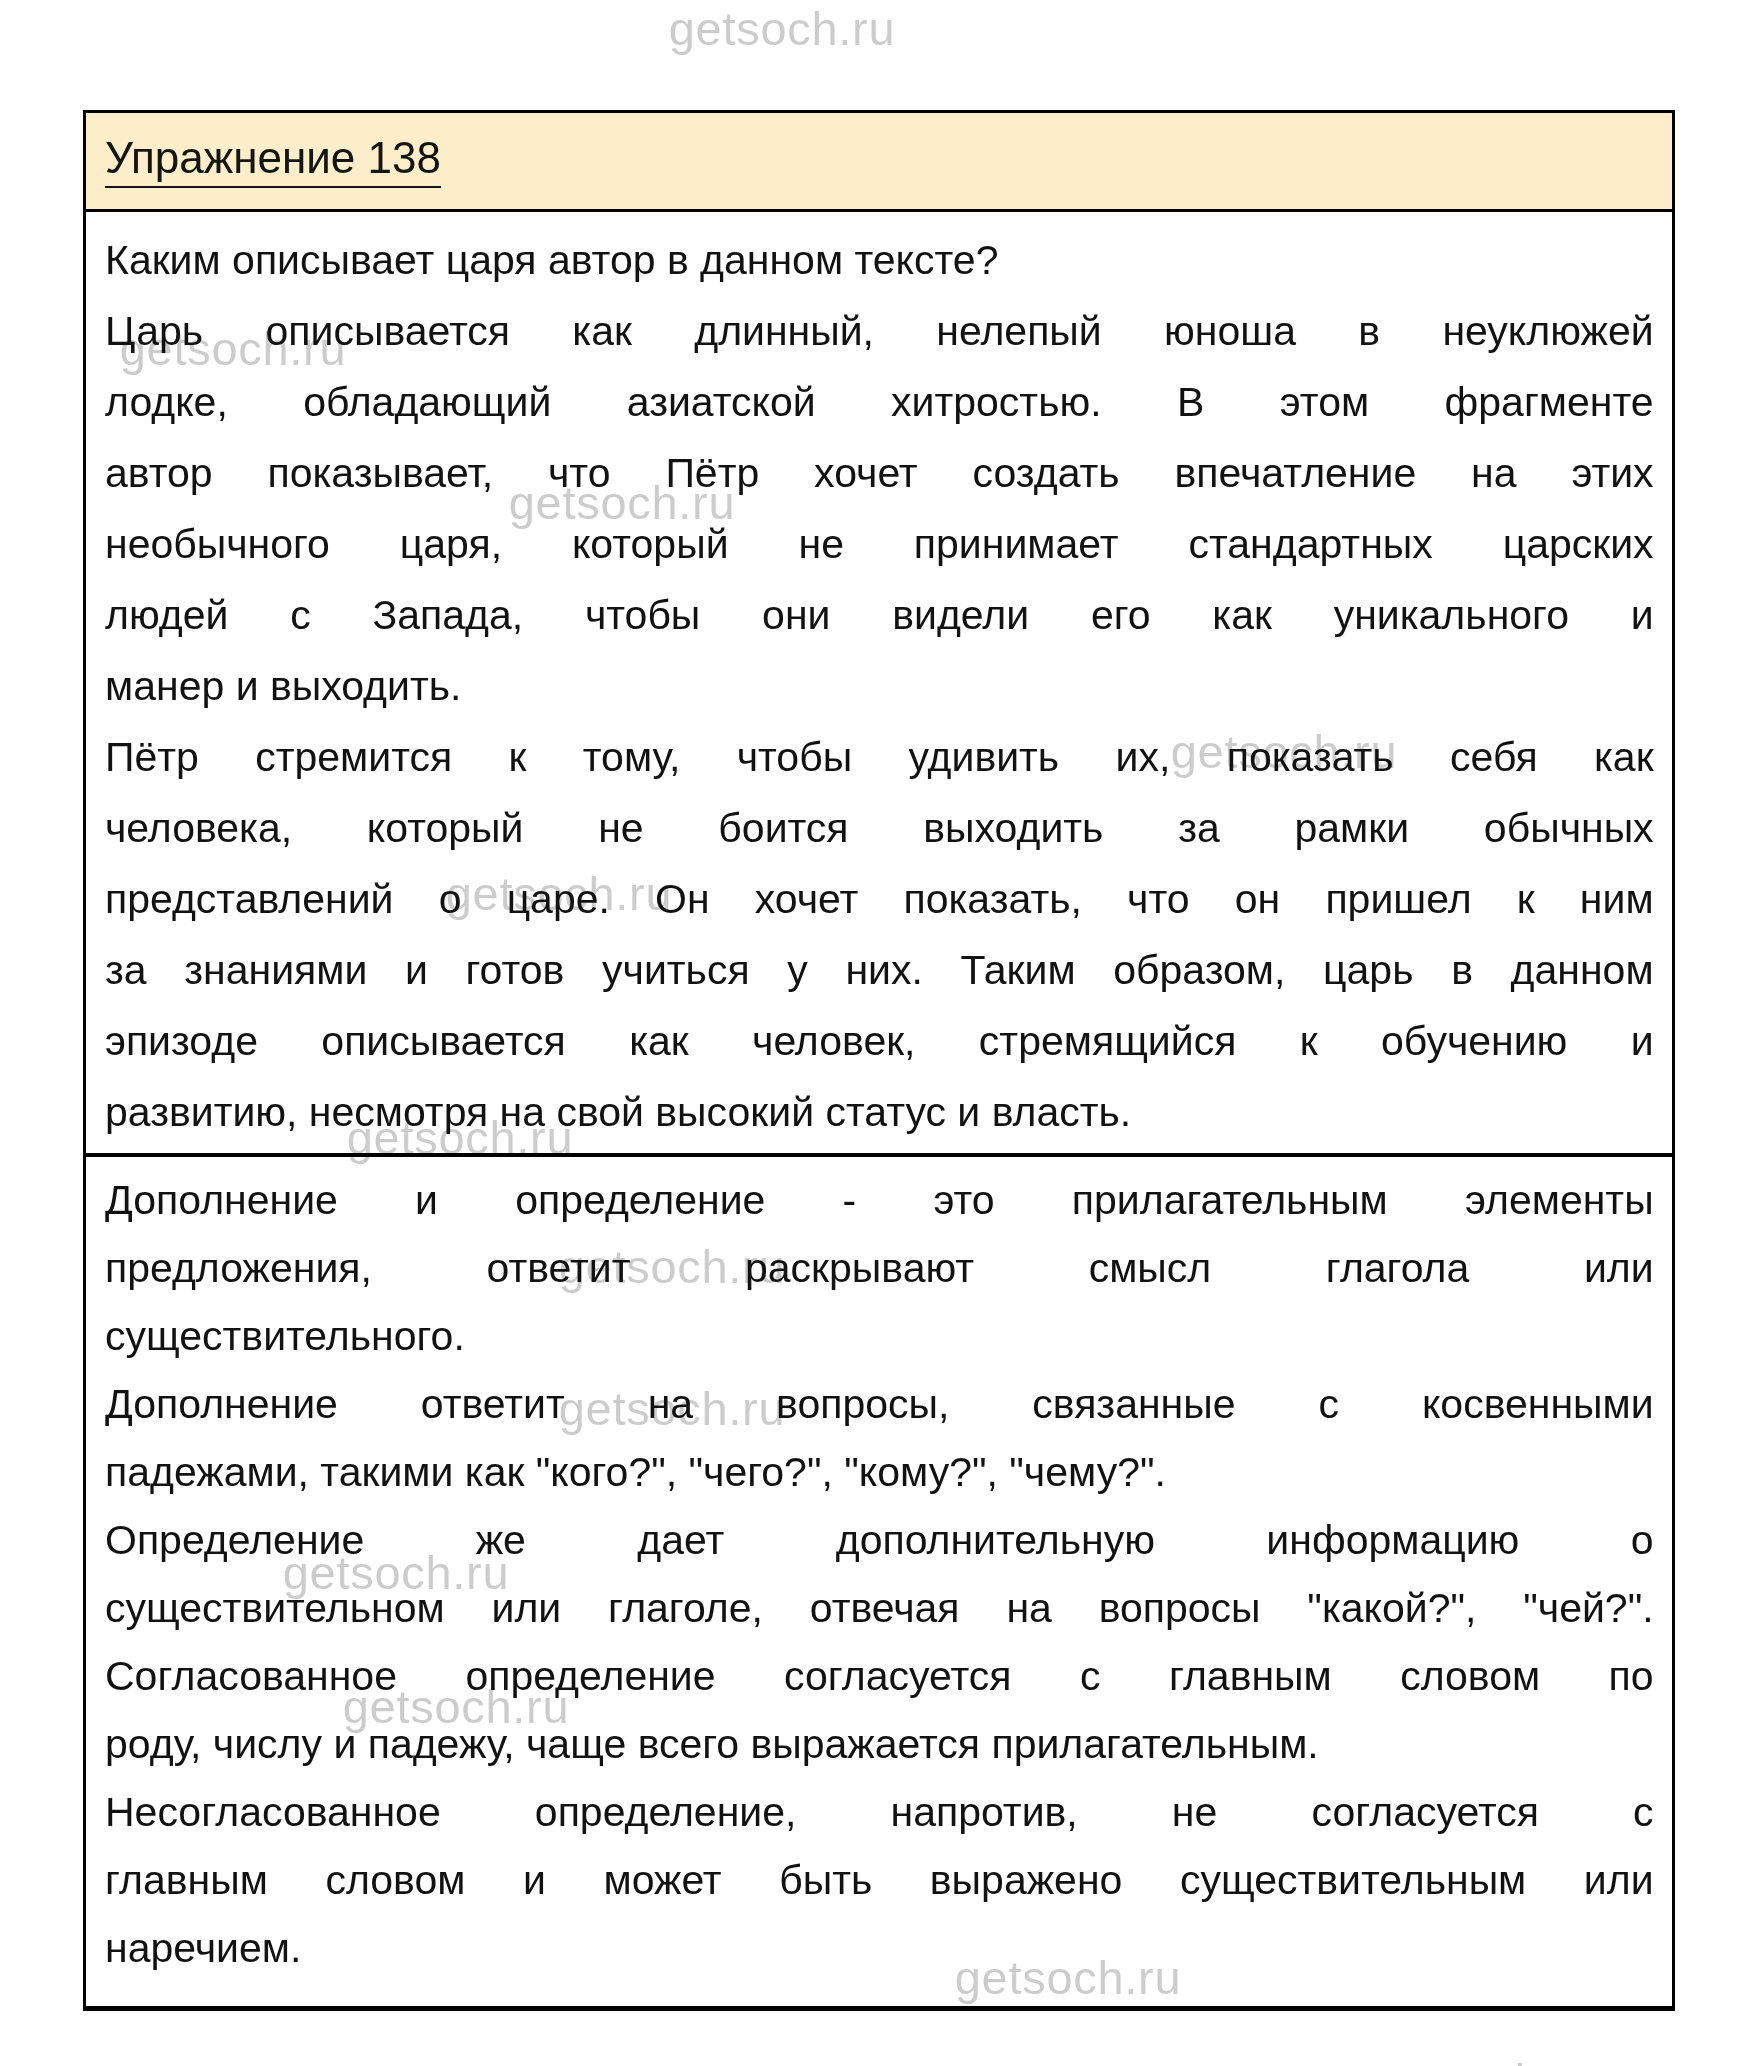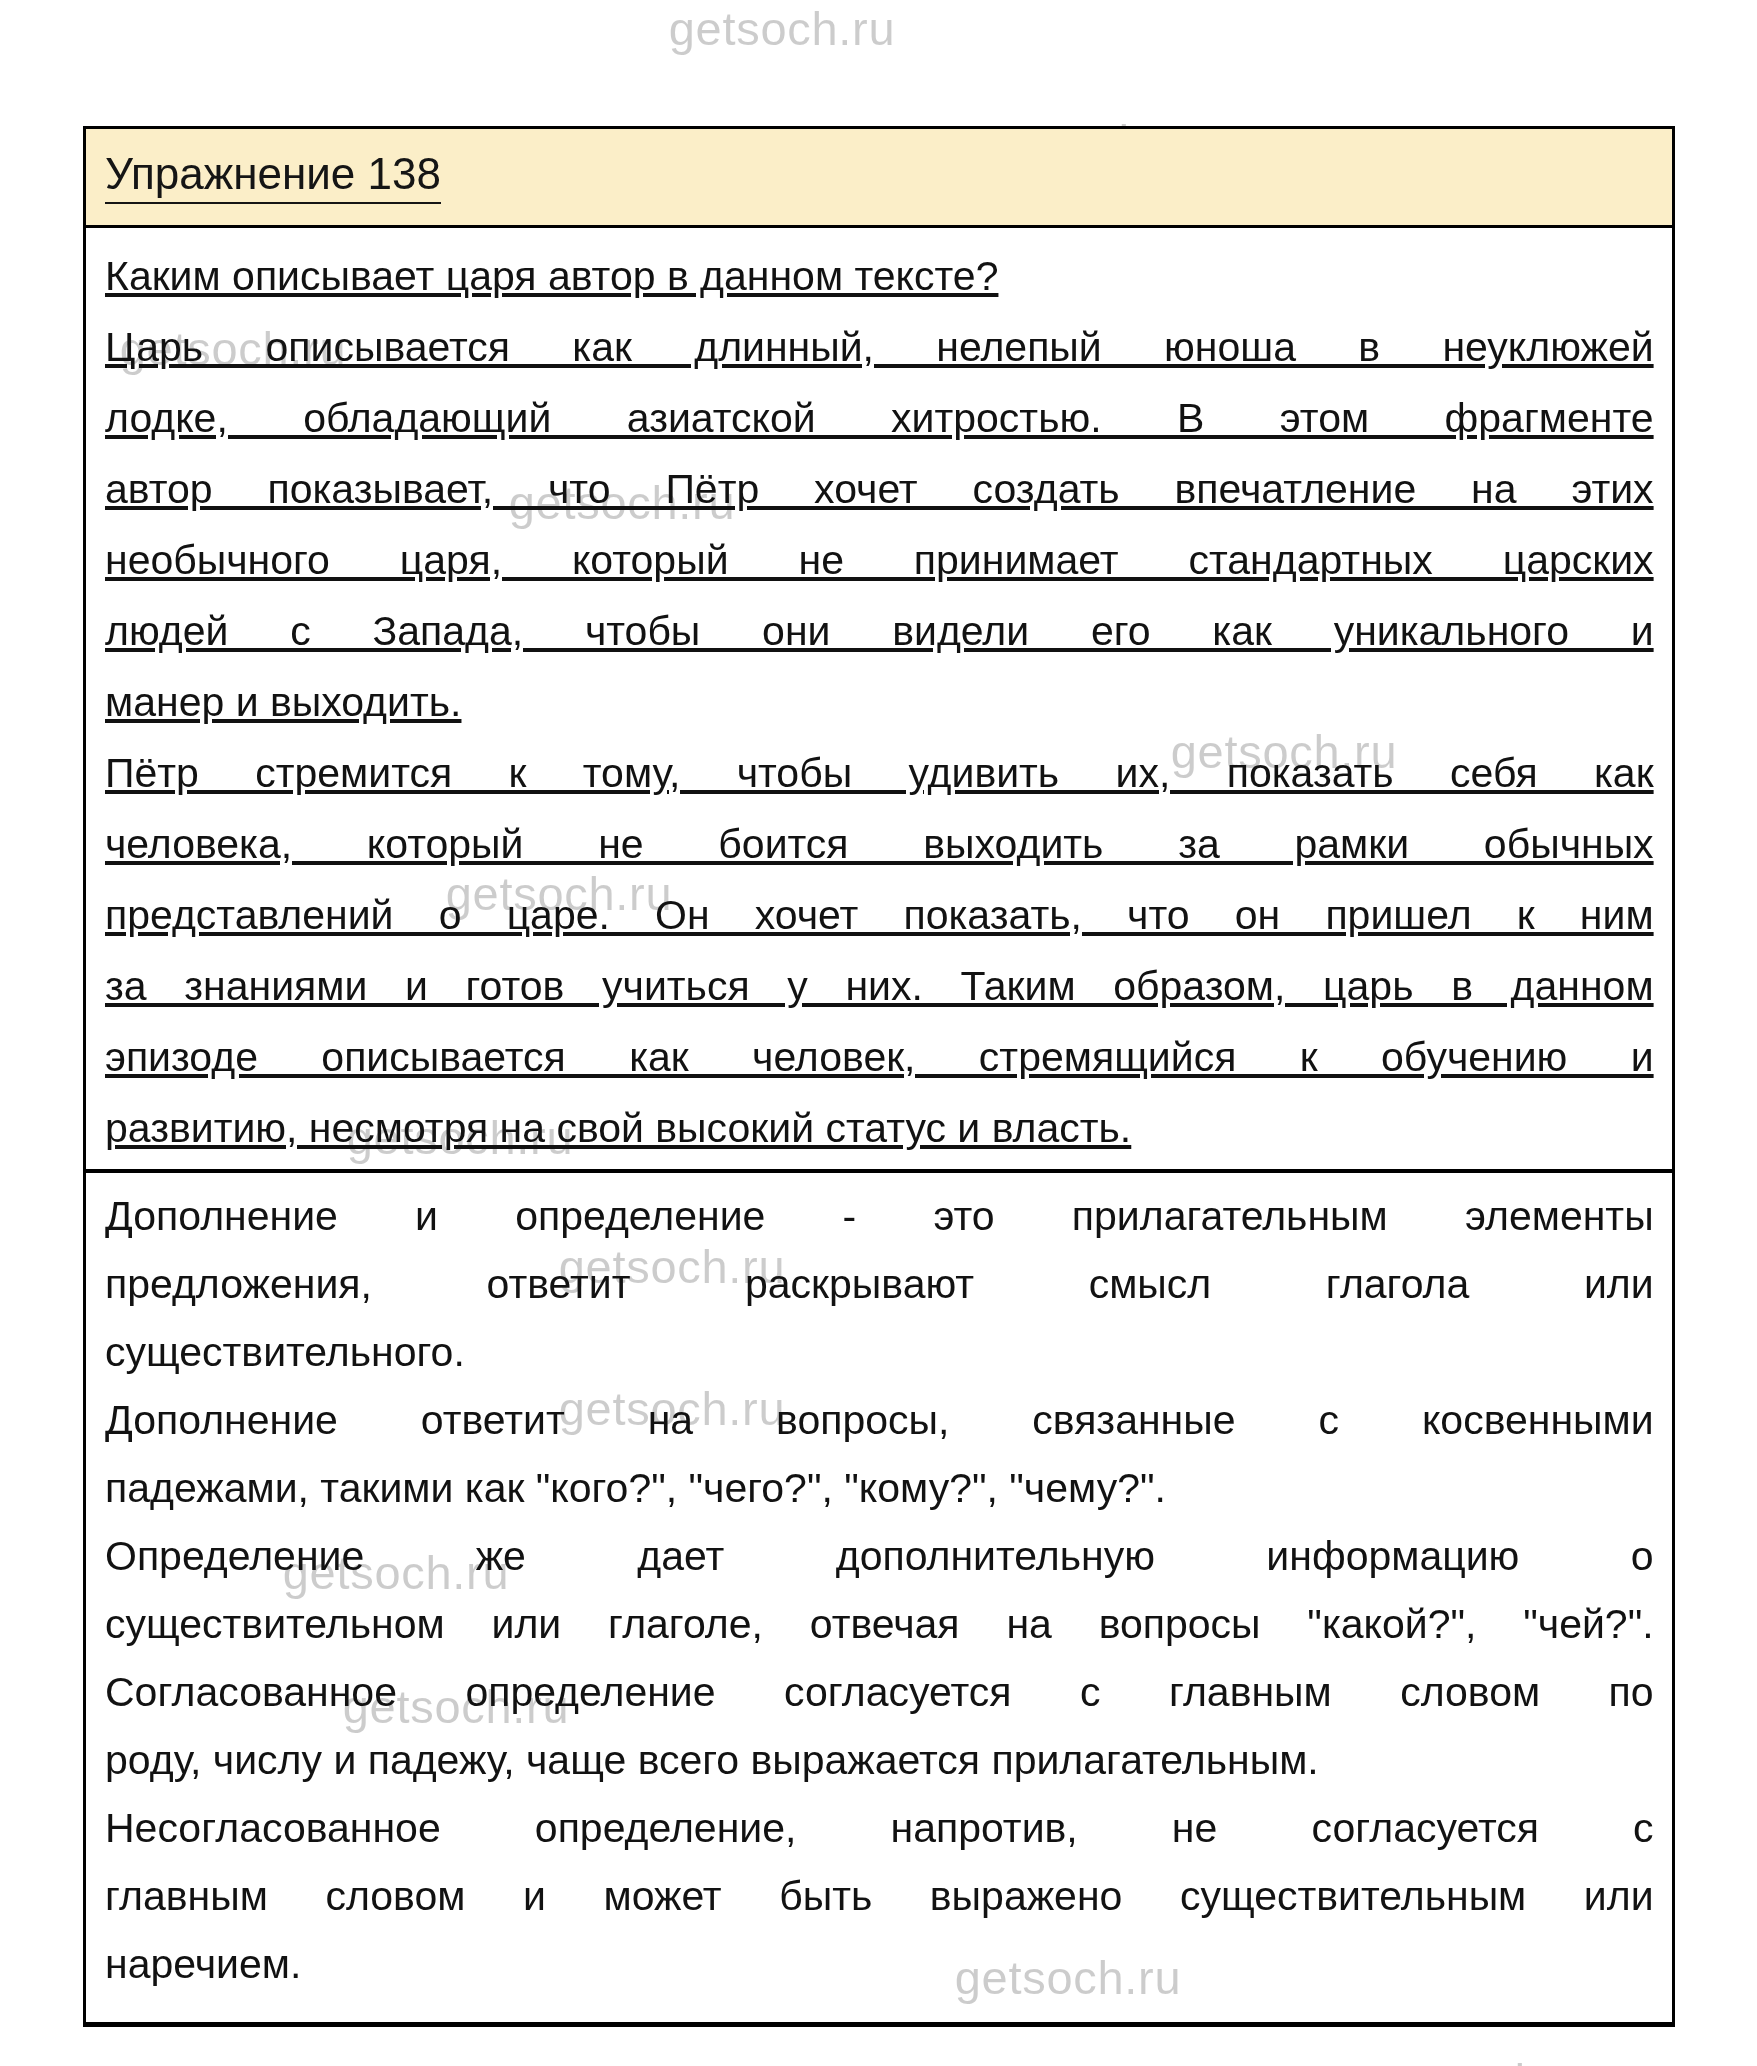--- a/index.html
+++ b/index.html
@@ -31,21 +31,21 @@
   .w7{left:460px;top:1137px;}
   .w8{left:672px;top:1266px;}
   .w9{left:672px;top:1408px;}
   .w10{left:396px;top:1572px;}
   .w11{left:456px;top:1706px;}
   .w12{left:1068px;top:1977px;}
   .w13{left:1485px;top:2080px;}
 
   .exercise-box{
     position:absolute;
-    left:83px;top:126px;
+    left:83px;top:110px;
     width:1592px;height:1901px;
     box-sizing:border-box;
     border:3.5px solid #000;
     border-bottom-width:5px;
     background:transparent;
     z-index:2;
   }
   .exercise-header{
     box-sizing:border-box;
     height:99px;
@@ -63,21 +63,21 @@
     padding-bottom:4.2px;
     line-height:1.1;
     position:relative;z-index:3;
   }
   .section{
     box-sizing:border-box;
     padding:0 18.4px 0 19px;
     position:relative;
     z-index:2;
   }
-  .section-1{padding-top:12.7px;height:941px;text-decoration:underline;}
+  .section-1{padding-top:12.7px;height:941px;}
   .divider{border-top:4.2px solid #000;}
   .section-2{padding-top:8.5px;}
   .section-1 .line{height:71px;line-height:71px;}
   .section-2 .line{height:68px;line-height:68px;}
   .line{
     font-size:41px;
     color:#121212;
     text-align:justify;
     text-align-last:left;
     text-justify:inter-word;

